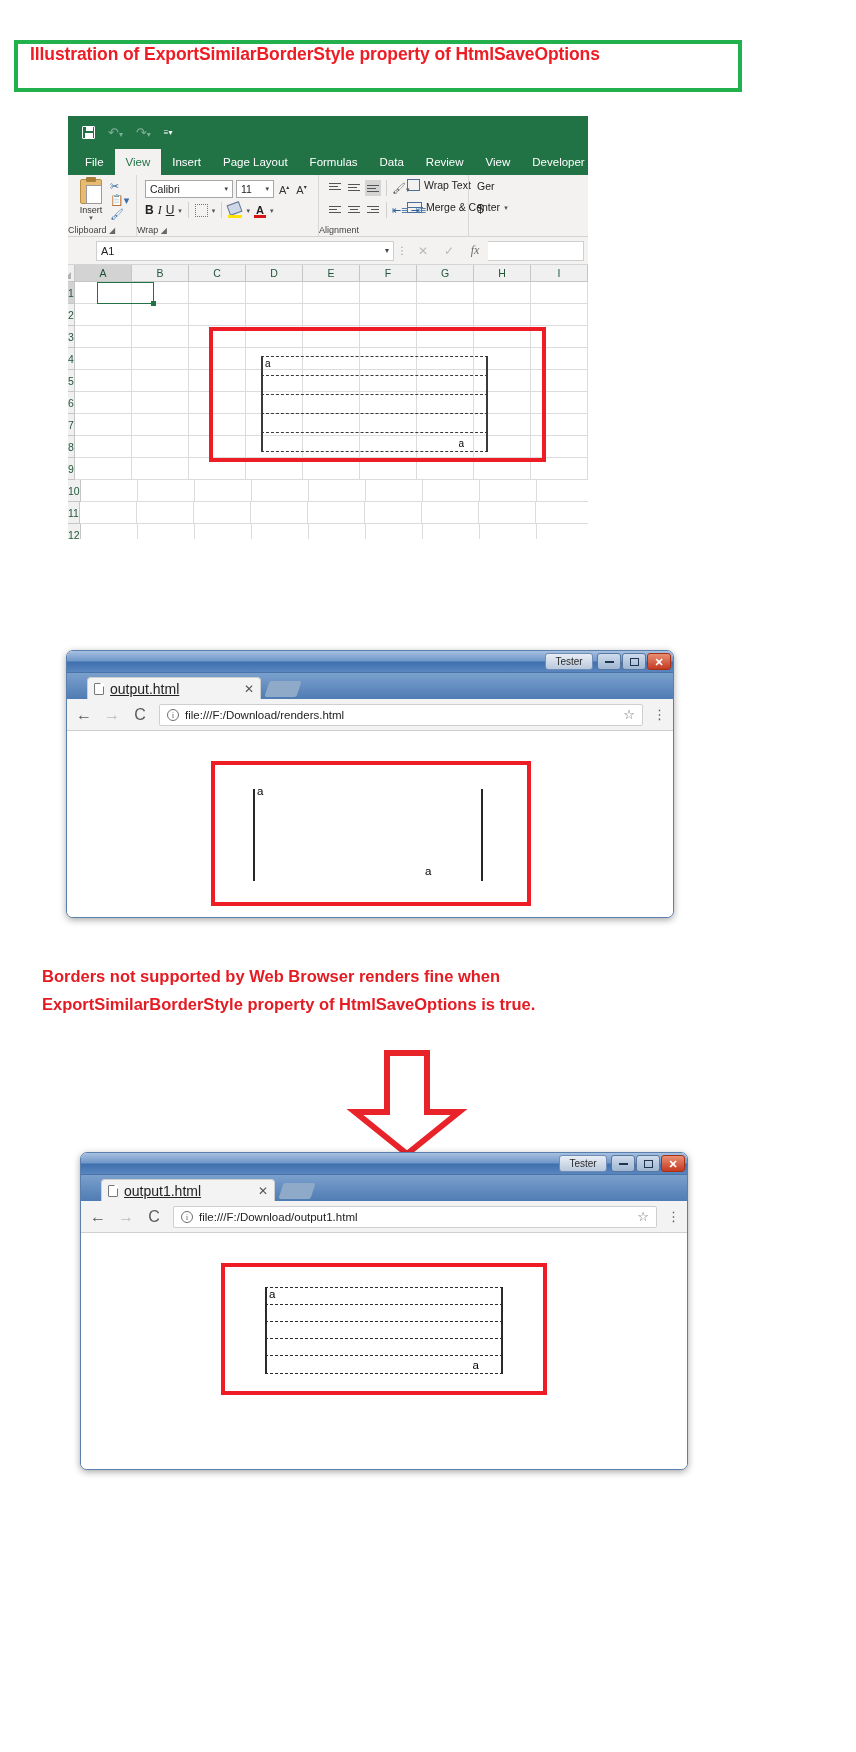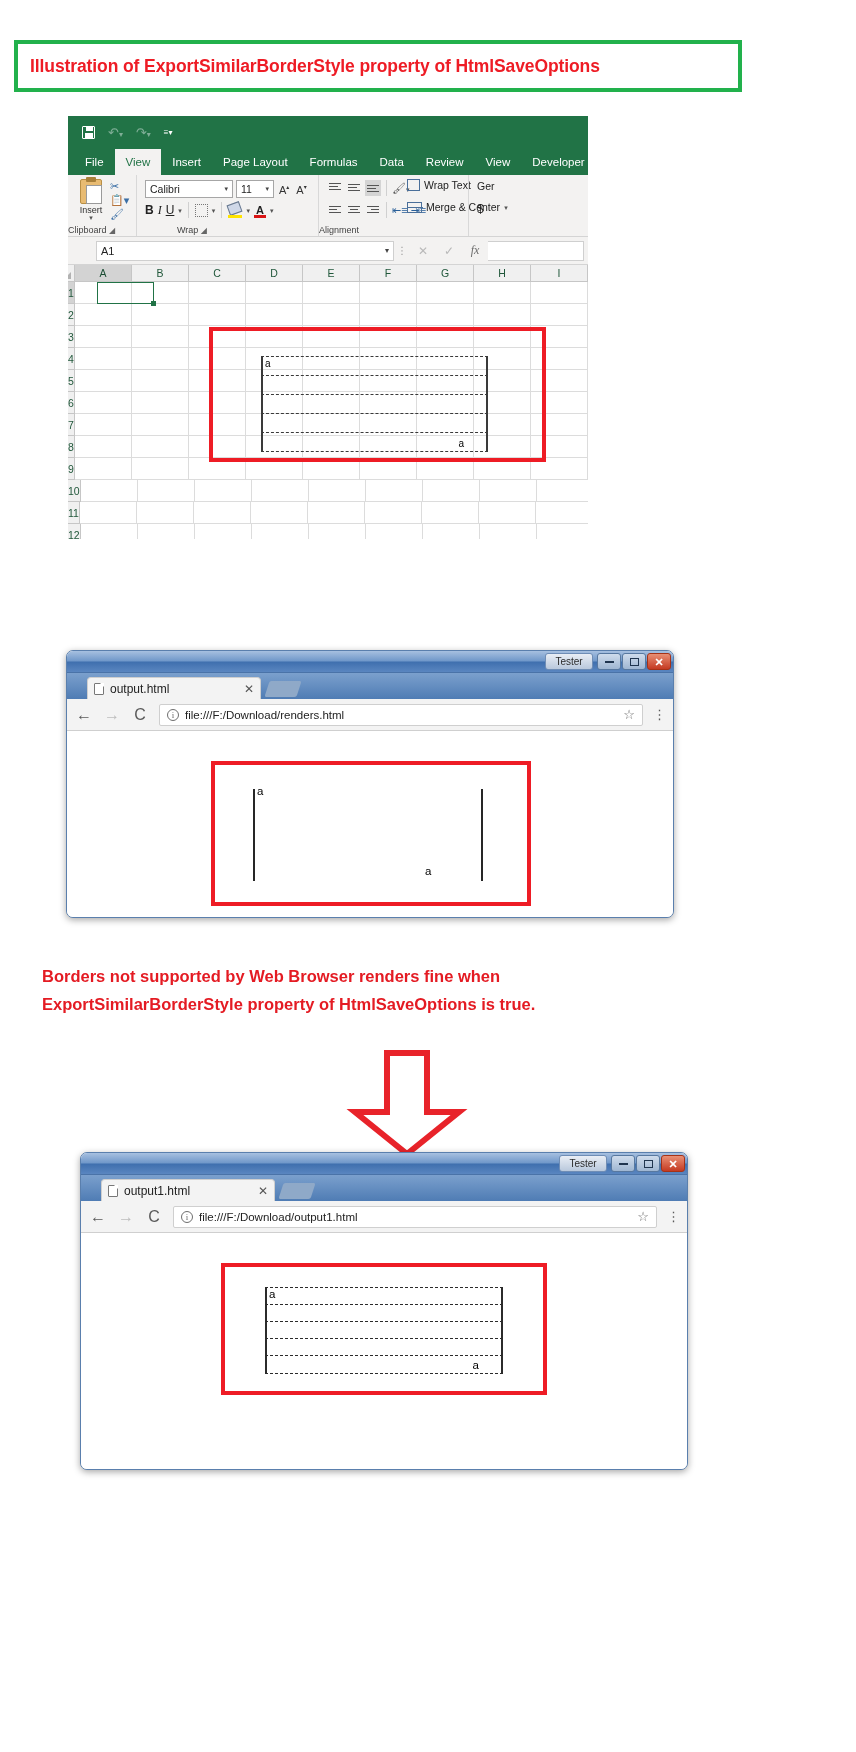--- a/index.html
+++ b/index.html
@@ -12,21 +12,21 @@
     overflow: hidden;
   }
 
   
   .title-banner {
     position: absolute;
     left: 14px; top: 40px;
     width: 728px; height: 52px;
     border: 4px solid #22b14c;
     background: #ffffff;
-    display: flex; align-items: center;
+    display: flex; 
   }
   .title-banner .txt {
     font-size: 17.5px;
     font-weight: bold;
     color: #ee1c25;
     padding-left: 12px;
     letter-spacing: -0.1px;
     white-space: nowrap;
   }
 
@@ -83,21 +83,21 @@
     background:#e8bb72;border:1px solid #b98f45;border-radius:2px;
   }
   .clipbrd::before{content:"";position:absolute;left:5px;top:-3px;width:10px;height:5px;background:#a9803a;border-radius:1px;}
   .clipbrd::after{content:"";position:absolute;left:5px;top:5px;width:14px;height:17px;background:#fff;border:1px solid #9a9a9a;}
   .paste-lbl{font-size:9px;color:#333;margin-top:1px;}
   .mini-caret{font-size:7px;color:#555;line-height:5px;}
   .clip-side { position:absolute; left:42px; top:4px; width:24px; }
   .clip-side div { height:14px; font-size:11px; color:#3a6ea5; line-height:14px; }
 
   
-  .g-font { width:182px;padding-left:40px; }
+  .g-font { width:182px; }
   .fontrow1 { position:absolute; left:8px; top:5px; display:flex; align-items:center; gap:3px; }
   .fbox {
     height:18px; border:1px solid #a6a6a6; background:#fff; font-size:10.5px;
     display:flex; align-items:center; padding:0 2px 0 4px; color:#222;
   }
   .fbox .cv { margin-left:auto; font-size:7px; color:#444; padding:0 2px; }
   .f-name { width:88px; }
   .f-size { width:38px; }
   .aa { font-size:11px; color:#333; padding:0 2px; position:relative; }
   .aa sup { font-size:6px; }
@@ -241,21 +241,21 @@
     background:#f3f3f3;
     border-top-left-radius:4px; border-top-right-radius:4px;
     border:1px solid #cfcfcf; border-bottom:none;
     display:flex; align-items:center; padding:0 6px; gap:6px;
     transform: skewX(0deg);
   }
   .tab-file-ico {
     width:10px;height:12px;border:1px solid #777;border-radius:1px;background:#fff;position:relative;
   }
   .tab-file-ico::after{content:"";position:absolute;right:-1px;top:-1px;border-left:4px solid transparent;border-top:4px solid #fff;}
-  .tab-title { font-size:12px; color:#222; flex:1; white-space:nowrap; }
+  .tab-title { font-size:14px; color:#222; flex:1; white-space:nowrap;text-decoration:underline; }
   .tab-close { font-size:12px; color:#555; }
   .newtab {
     position:absolute; left:200px; top:8px; width:32px; height:16px;
     background:#8fa9c8; transform:skewX(-18deg); border-radius:2px;
   }
 
   .br-toolbar {
     height:32px; background:#f3f3f3; border-bottom:1px solid #cfcfcf;
     display:flex; align-items:center; padding:0 8px; gap:10px;
   }

